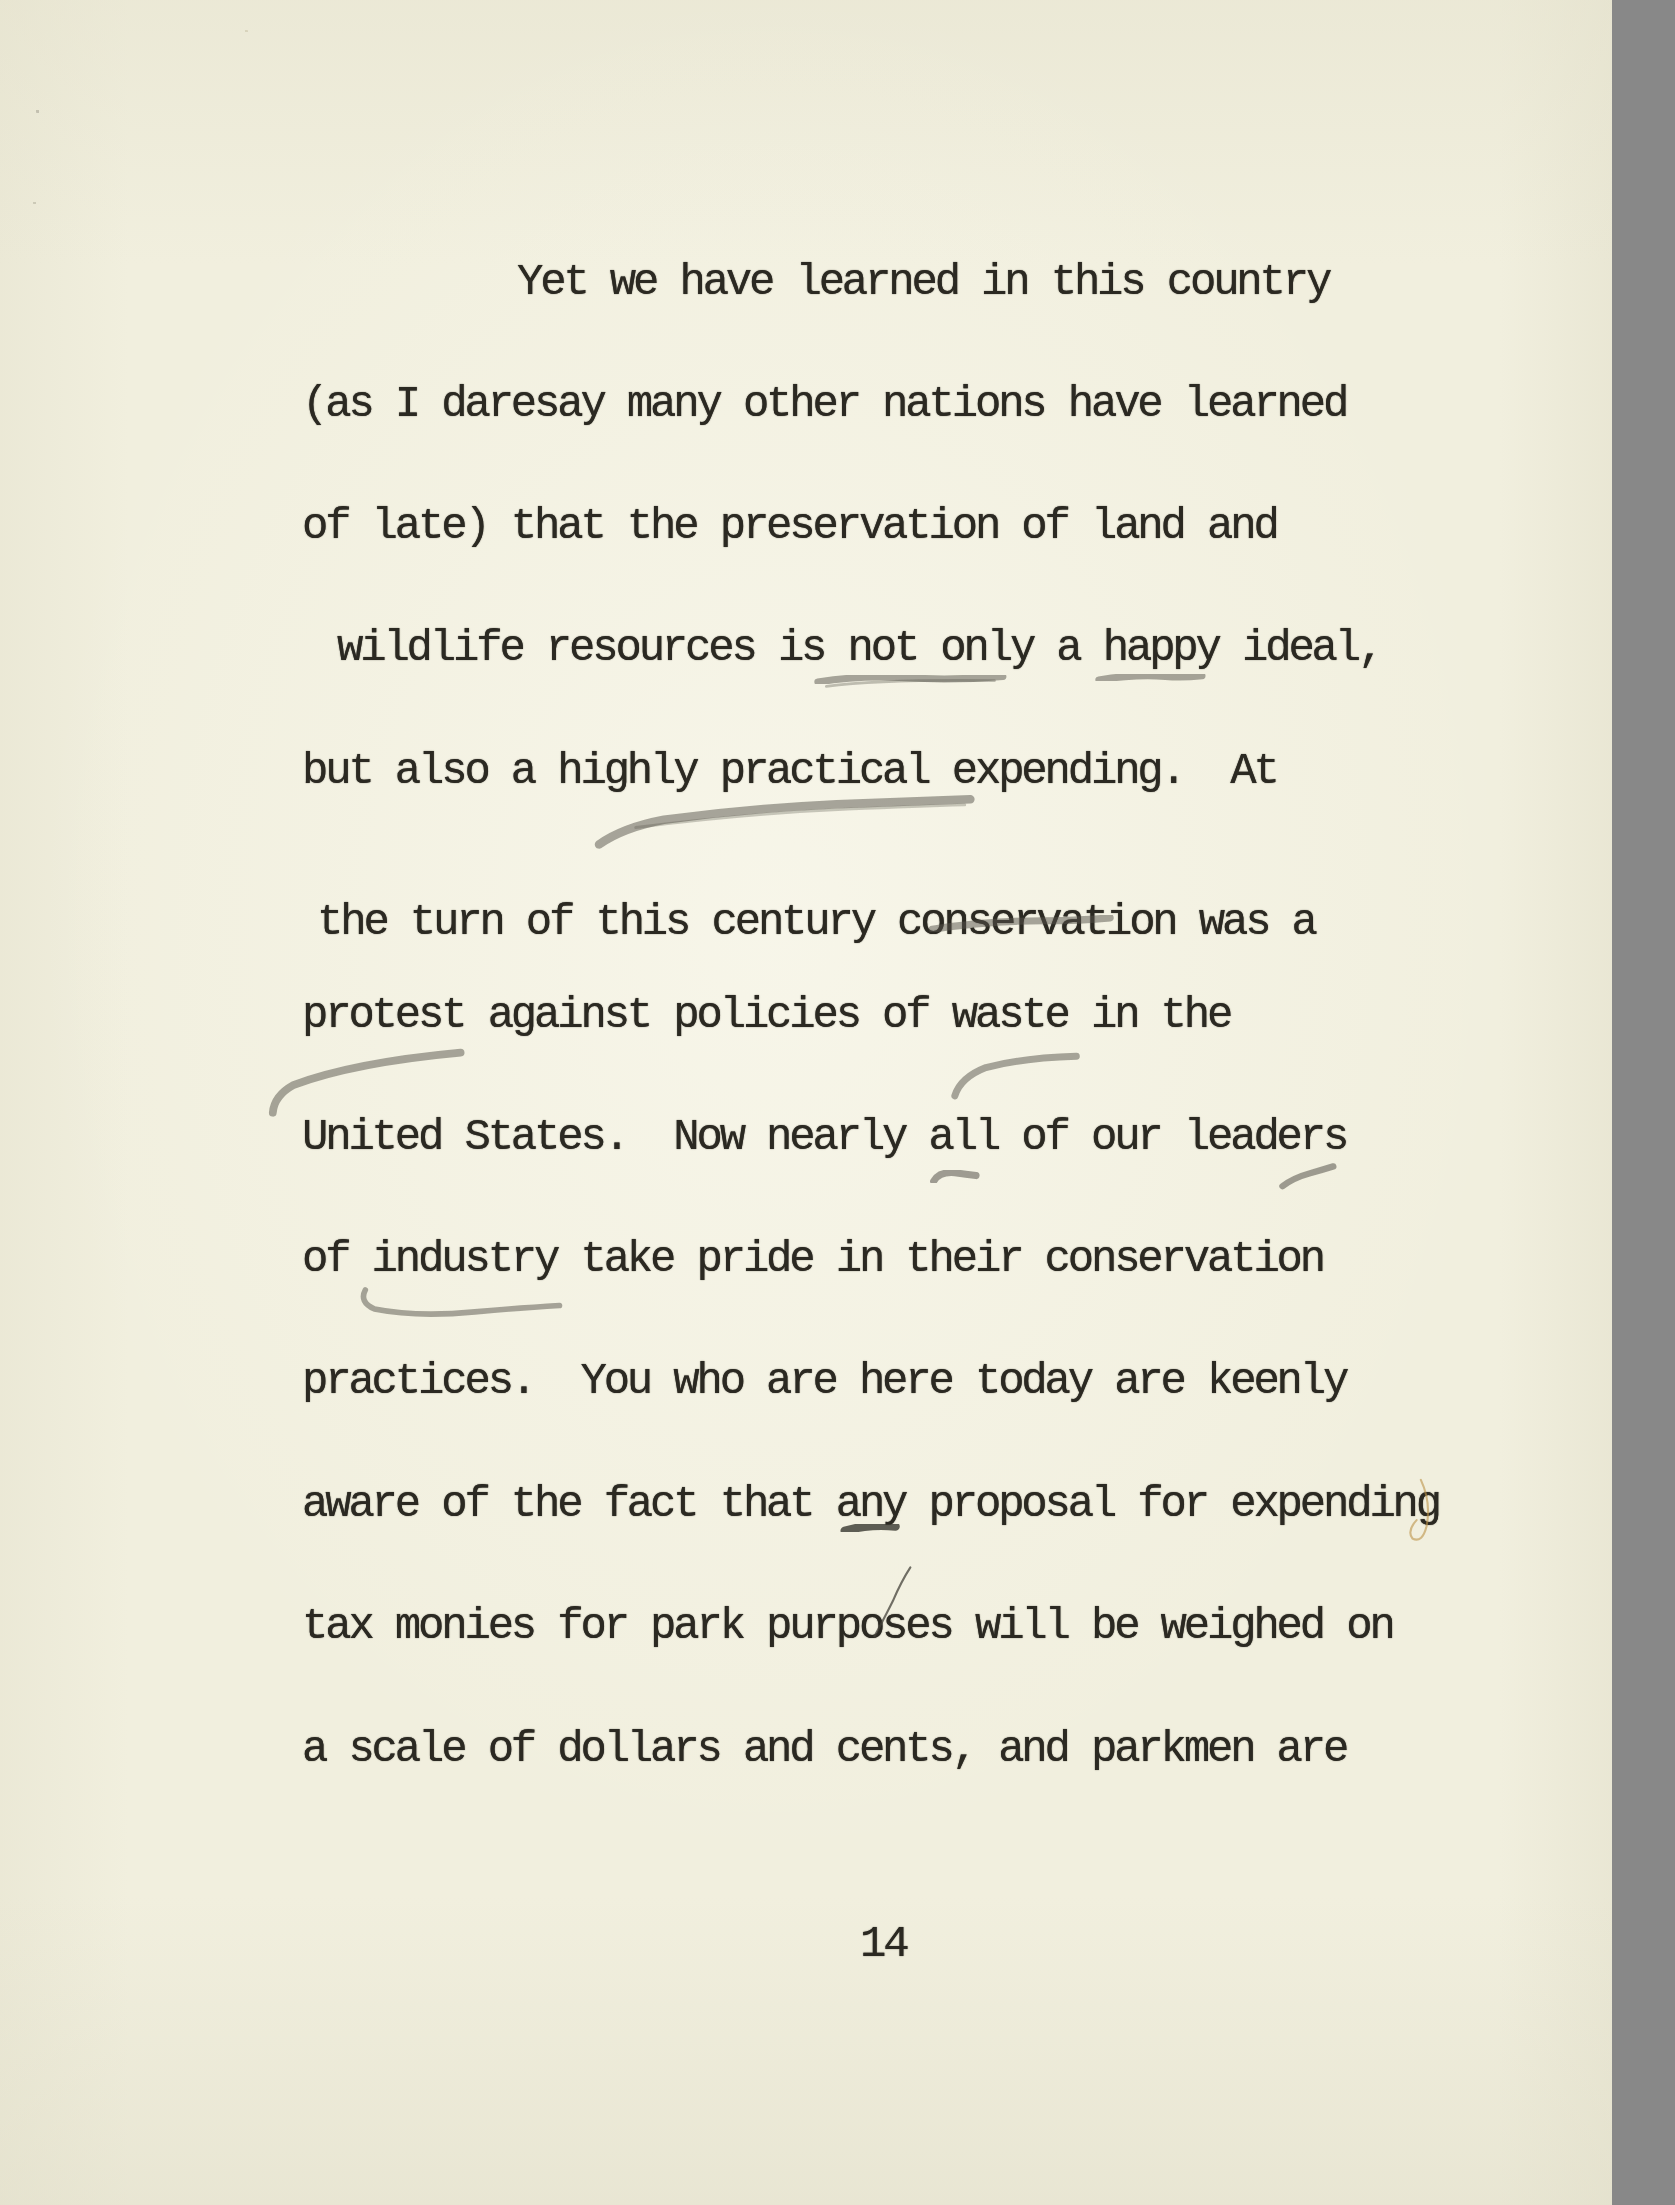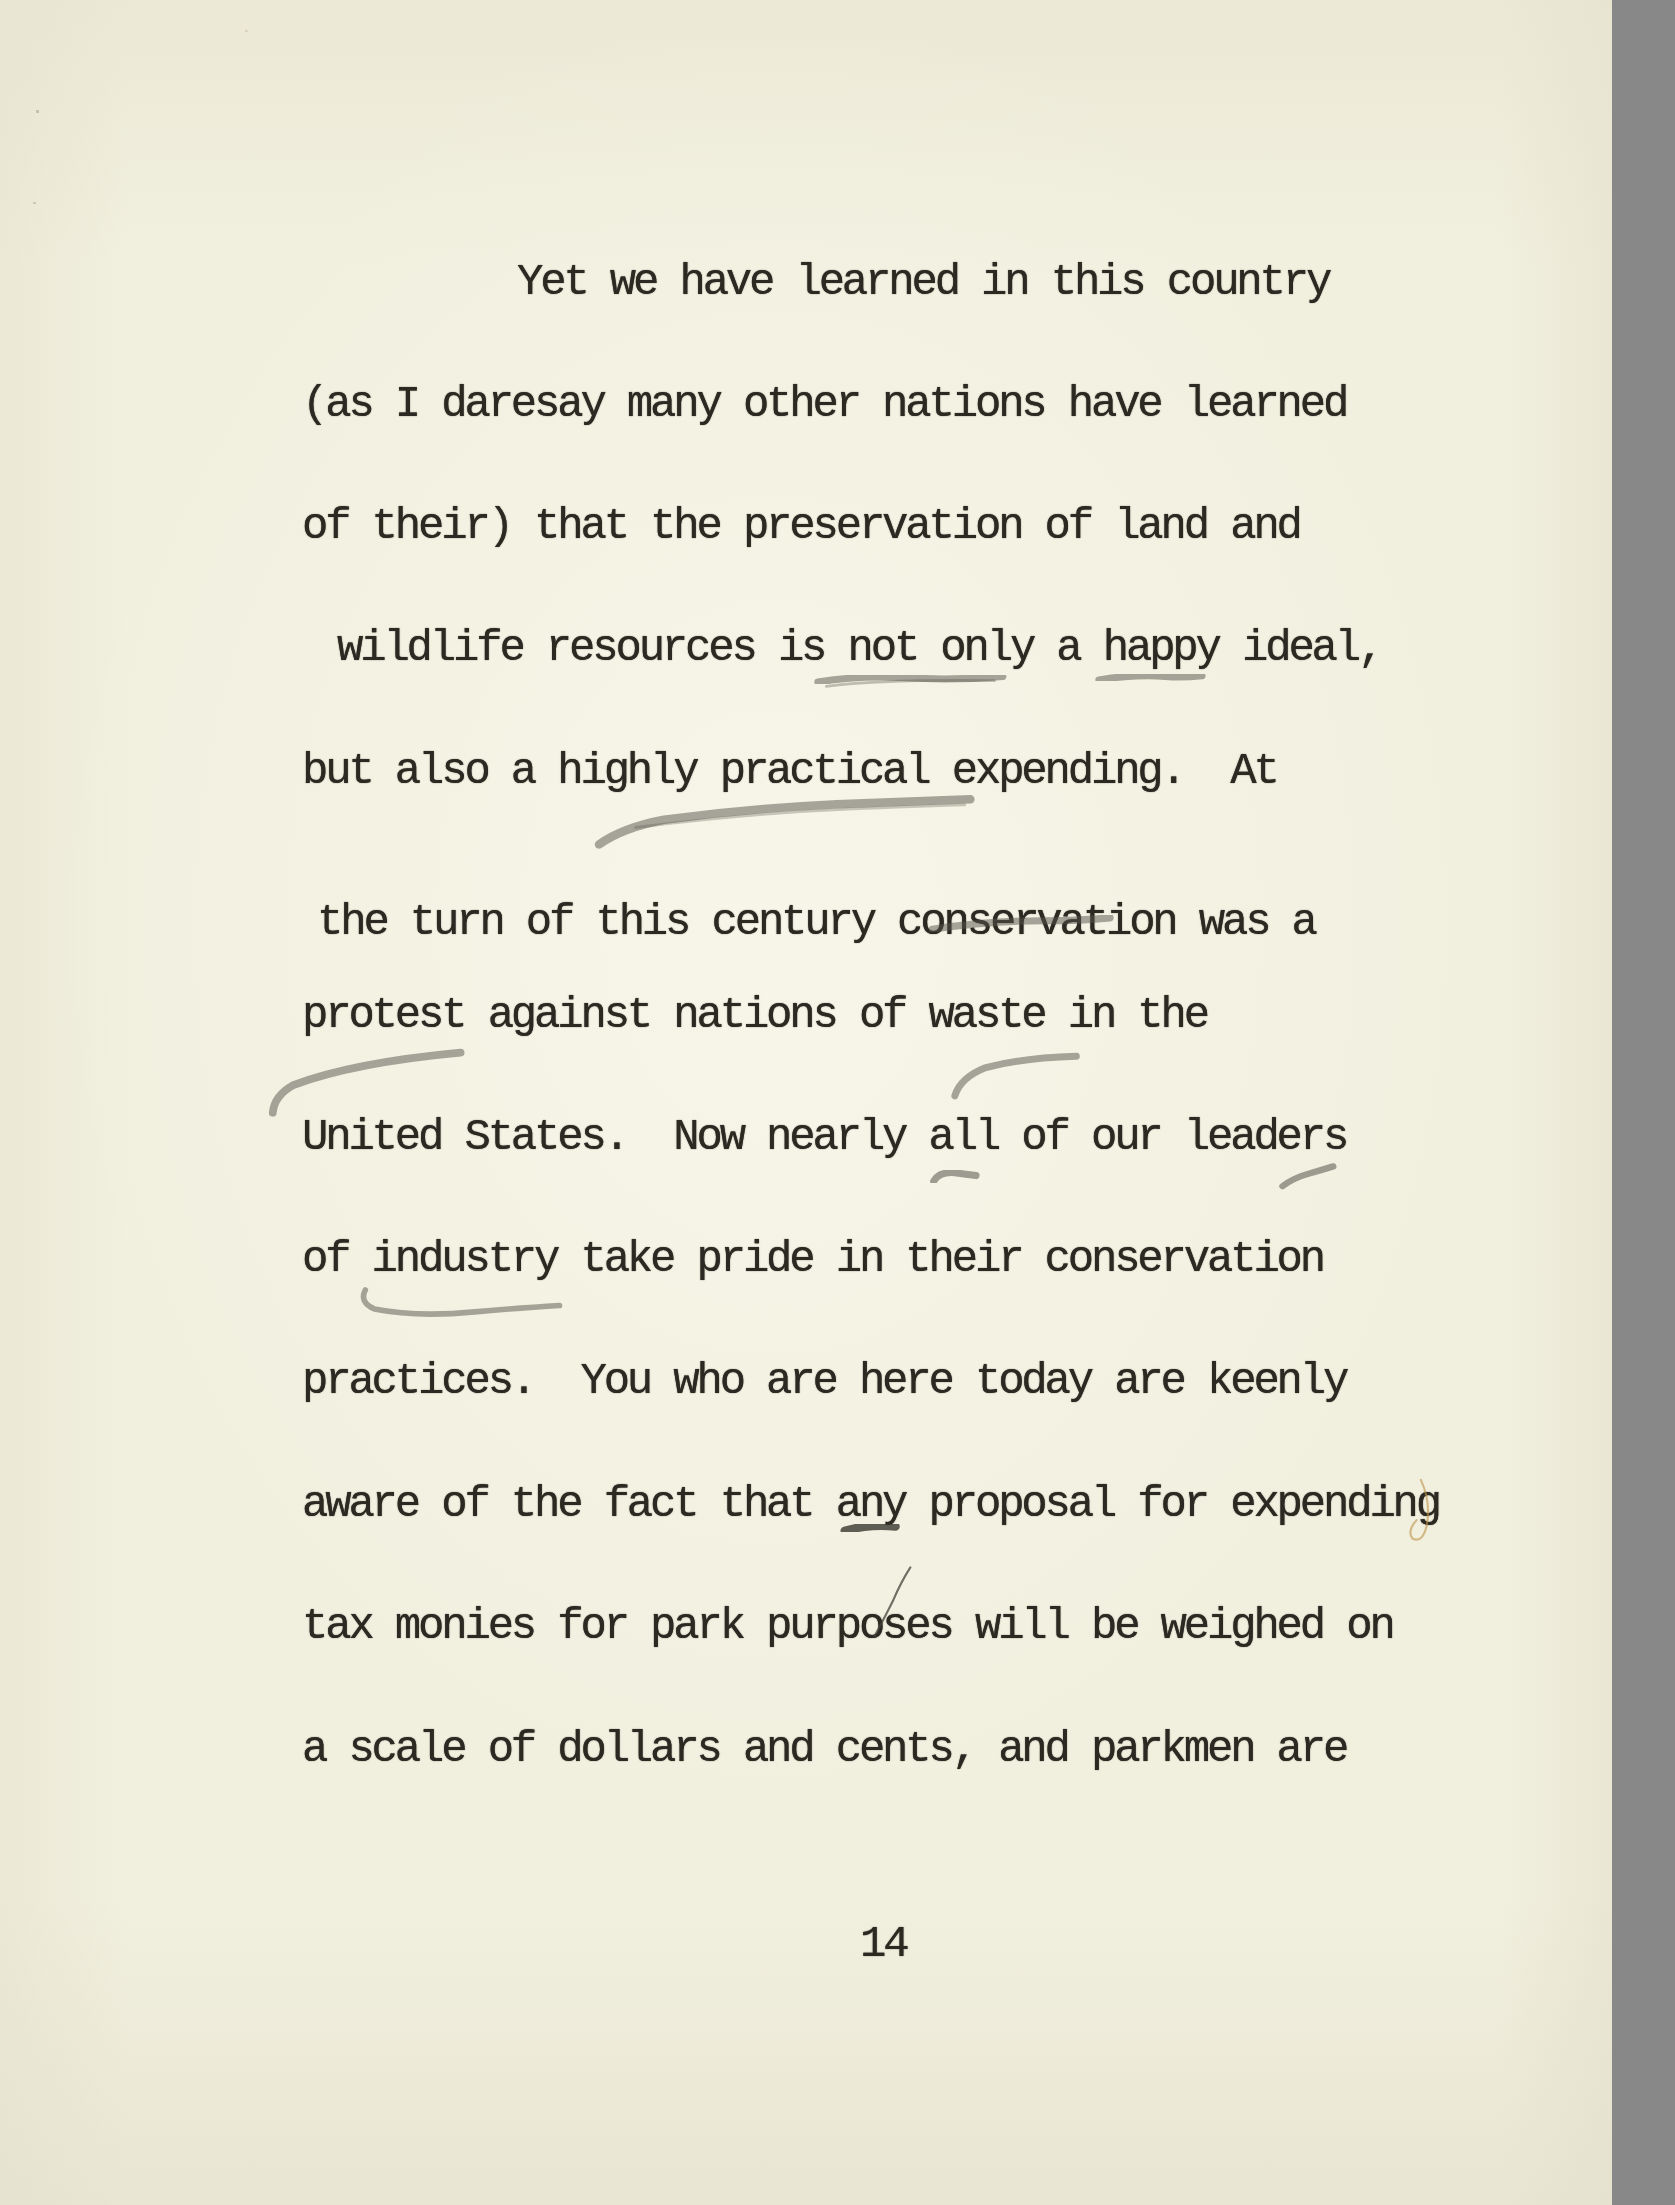--- a/index.html
+++ b/index.html
@@ -29,25 +29,25 @@
     pointer-events:none;
   }
 </style>
 </head>
 <body>
 
 <div id="paper">
   <div id="text-block">
     <div class="tline" style="top: 260px; left: 517px;">Yet we have learned in this country</div>
     <div class="tline" style="top: 382px; left: 302px;">(as I daresay many other nations have learned</div>
-    <div class="tline" style="top: 504px; left: 302px;">of their) that the preservation of land and</div>
+    <div class="tline" style="top: 504px; left: 302px;">of late) that the preservation of land and</div>
     <div class="tline" style="top: 626px; left: 310px; margin-left: 27px;">wildlife resources is not only a happy ideal,</div>
     <div class="tline" style="top: 749px; left: 302px;">but also a highly practical expending.  At</div>
     <div class="tline" style="top: 871px; left: 317px; margin-top: 29px;">the turn of this century conservation was a</div>
-    <div class="tline" style="top: 993px; left: 302px;">protest against nations of waste in the</div>
+    <div class="tline" style="top: 993px; left: 302px;">protest against policies of waste in the</div>
     <div class="tline" style="top: 1115px; left: 302px;">United States.  Now nearly all of our leaders</div>
     <div class="tline" style="top: 1237px; left: 302px;">of industry take pride in their conservation</div>
     <div class="tline" style="top: 1359px; left: 302px;">practices.  You who are here today are keenly</div>
     <div class="tline" style="top: 1482px; left: 302px;">aware of the fact that any proposal for expending</div>
     <div class="tline" style="top: 1604px; left: 302px;">tax monies for park purposes will be weighed on</div>
     <div class="tline" style="top: 1727px; left: 302px;">a scale of dollars and cents, and parkmen are</div>
   </div>
 
   <div class="tline" id="page-number" style="top: 1922px; left: 812px; margin-left: 48px;">14</div>
 

